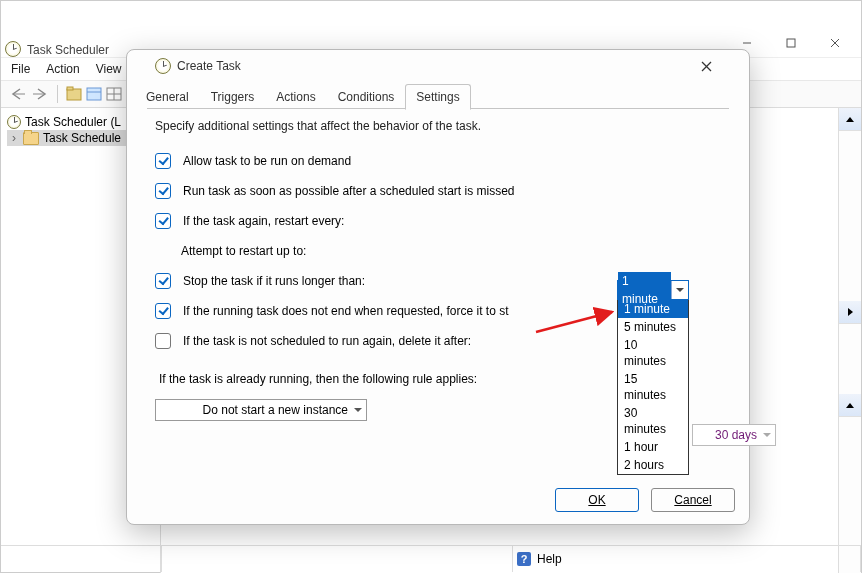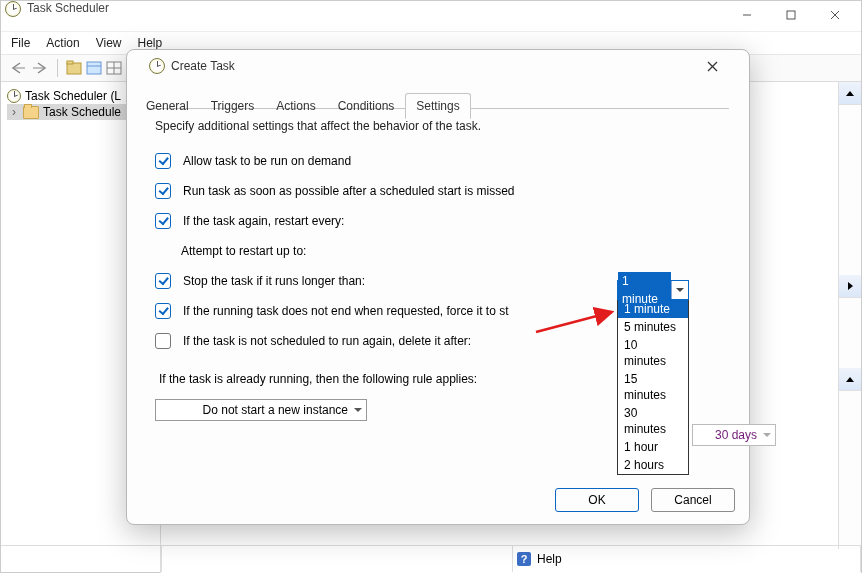--- a/index.html
+++ b/index.html
@@ -1,17 +1,17 @@
 <!DOCTYPE html>
 <html><head>
 <meta charset="utf-8">
 <style>
 html,body{margin:0;padding:0;font-family:"Segoe UI",Arial,sans-serif;font-size:12px;color:#000;background:#fff;width:862px;height:573px;overflow:hidden;}
 .window{width:862px;height:573px;border:1px solid #ccc;box-sizing:border-box;position:relative;background:#fff;}
-.titlebar{height:30px;display:flex;align-items:flex-start;padding:0 4px;border-bottom:1px solid #eee;}
+.titlebar{height:30px;display:flex;align-items:flex-end;padding:0 4px;border-bottom:1px solid #eee;margin-top:26px;}
 .titlebar .title{margin-left:6px;font-size:12px;color:#444;}
 .titlebar .controls{margin-left:auto;display:flex;}
 .titlebar .controls .ctl{width:44px;height:28px;display:flex;align-items:center;justify-content:center;color:#555;}
 .clock-icon{width:16px;height:16px;border:1.5px solid #7a7a40;border-radius:50%;position:relative;box-sizing:border-box;background:radial-gradient(circle at 50% 50%, #fff 40%, #f5f0c0 100%);}
 .clock-icon::before{content:"";position:absolute;left:50%;top:50%;width:4px;height:1px;background:#555;transform-origin:left center;transform:rotate(-20deg);}
 .clock-icon::after{content:"";position:absolute;left:50%;top:50%;width:1px;height:5px;background:#555;transform-origin:top center;transform:translateY(-5px);}
 .menubar{height:22px;display:flex;align-items:center;gap:16px;padding:0 10px;border-bottom:1px solid #e8e8e8;}
 .menubar span{color:#222;}
 .toolbar{height:26px;display:flex;align-items:center;gap:4px;padding:0 8px;border-bottom:1px solid #dcdcdc;background:#fafafa;}
 .toolbar .arrow{width:18px;height:16px;display:flex;align-items:center;justify-content:center;}
@@ -29,25 +29,25 @@
 .rightstrip .bar.top{margin-top:0;}
 .blacktri{width:0;height:0;border-top:4px solid transparent;border-bottom:4px solid transparent;border-left:5px solid #000;}
 .uptri{width:0;height:0;border-left:4px solid transparent;border-right:4px solid transparent;border-bottom:5px solid #000;}
 .bottombar{position:absolute;left:0;right:0;bottom:0;height:26px;border-top:1px solid #ddd;display:flex;}
 .bottombar .seg{border-right:1px solid #ddd;}
 .bottombar .seg.a{width:160px;}
 .bottombar .seg.b{flex:1;display:flex;align-items:center;padding-left:4px;gap:6px;}
 .helpicon{width:14px;height:14px;background:#3b6fc6;color:#fff;font-weight:bold;font-size:11px;display:flex;align-items:center;justify-content:center;border-radius:2px;}
 
 .dialog{position:absolute;left:125px;top:48px;width:622px;height:474px;background:#fdfdfd;border:1px solid #b8b8b8;border-radius:8px;box-shadow:0 8px 30px rgba(0,0,0,.25);}
-.dialog .dtitle{height:32px;display:flex;align-items:center;padding:0 22px;text-align:right;}
+.dialog .dtitle{height:32px;display:flex;align-items:center;padding:0 28px;text-align:right;}
 .dialog .dtitle .dlabel{margin-left:6px;font-size:12px;color:#333;}
 .dialog .dtitle .dclose{margin-left:auto;font-size:14px;color:#333;width:30px;height:24px;display:flex;align-items:center;justify-content:center;}
 .tabs{display:flex;padding:0 8px;}
-.tab{padding:5px 10px;font-size:12px;color:#333;border:1px solid transparent;position:relative;top:11px;}
+.tab{padding:5px 10px;font-size:12px;color:#333;border:1px solid transparent;position:relative;top:2px;}
 .tab.active{border:1px solid #c5c5c5;border-bottom:1px solid #fdfdfd;background:#fdfdfd;border-radius:3px 3px 0 0;}
 .tabpanel{margin:0 20px;padding:10px 8px;border-top:1px solid #c5c5c5;height:360px;box-sizing:border-box;}
 .desc{margin:0 0 18px;color:#222;}
 .row{display:flex;align-items:center;margin:10px 0;min-height:20px;}
 .row label{margin-left:4px;}
 .chk{width:14px;height:14px;border:1.5px solid #0a66c2;border-radius:3px;display:flex;align-items:center;justify-content:center;background:#fff;flex-shrink:0;margin-right:8px;}
 .chk.checked::after{content:"";width:7px;height:3.5px;border-left:2px solid #0a66c2;border-bottom:2px solid #0a66c2;transform:rotate(-50deg);margin-top:-2px;}
 .chk.empty{border-color:#777;}
 .indent{margin-left:22px;}
 .selectbox{height:20px;border:1px solid #999;background:#fff;display:flex;align-items:center;padding:0 4px 0 6px;font-size:12px;min-width:72px;justify-content:flex-end;gap:6px;}
@@ -58,21 +58,21 @@
 .combo .cbtop{height:18px;border:1px solid #0a66c2;background:#fff;display:flex;align-items:center;}
 .combo .cbtop .val{flex:1;background:#0a66c2;color:#fff;padding:0 4px;font-size:12px;line-height:18px;}
 .combo .cbtop .dd{width:16px;height:18px;border-left:1px solid #8aa9d6;display:flex;align-items:center;justify-content:center;}
 .combo .cbtop .dd::after{content:"";width:0;height:0;border-left:4px solid transparent;border-right:4px solid transparent;border-top:4px solid #444;}
 .combo .list{border:1px solid #333;border-top:none;background:#fff;}
 .combo .list .opt{padding:1px 6px;font-size:12px;line-height:16px;}
 .combo .list .opt.sel{background:#0a66c2;color:#fff;}
 
 .redarrow{position:absolute;left:405px;top:256px;pointer-events:none;}
 
-.dlgbtns{position:absolute;right:14px;bottom:12px;display:flex;gap:12px;}
+.dlgbtns{position:absolute;right:14px;bottom:12px;display:flex;gap:12px;text-decoration:underline;}
 .btn{width:82px;height:22px;border:1px solid #8a8a8a;border-radius:3px;background:#fdfdfd;display:flex;align-items:center;justify-content:center;font-size:12px;}
 .btn.primary{border-color:#0a66c2;}
 .panelrel{position:relative;height:100%;}
 .sel30{position:absolute;left:565px;top:374px;}
 </style>
 </head>
 <body>
 
 <div class="window">
 

